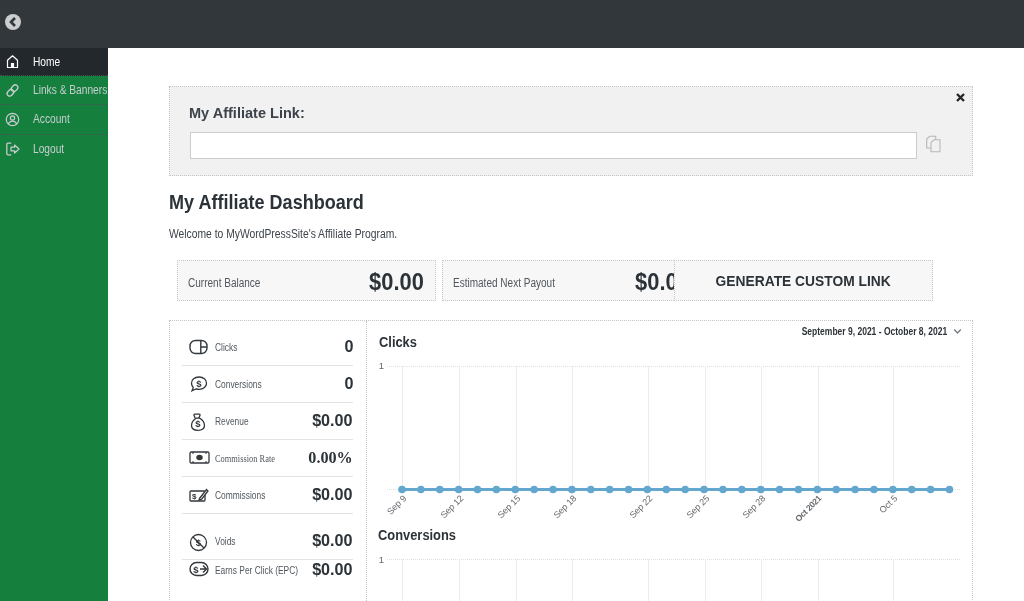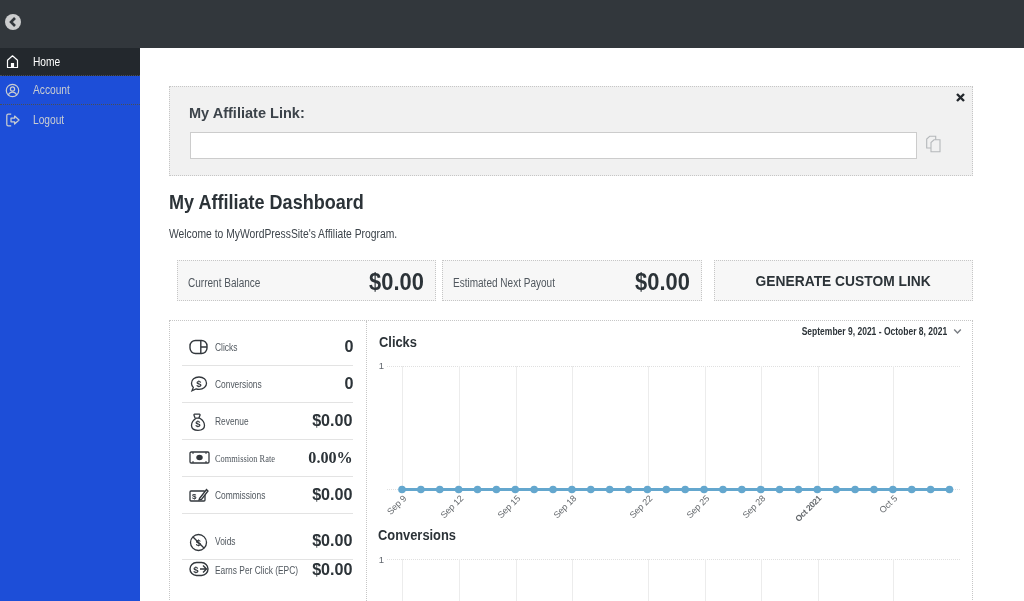--- a/index.html
+++ b/index.html
@@ -1,20 +1,20 @@
 <!DOCTYPE html>
 <html><head>
 <meta charset="utf-8">
 <style>
   * { margin:0; padding:0; box-sizing:border-box; }
   html,body { width:1024px; height:601px; overflow:hidden; }
   body { font-family:"Liberation Sans", sans-serif; background:#fff; position:relative; }
   .abs { position:absolute; }
   .topbar { left:0; top:0; width:1024px; height:48px; background:#32373c; }
-  .sidebar { left:0; top:48px; width:140px; height:553px; background:#1d4ed8; }
+  .sidebar { left:0; top:48px; width:108px; height:553px; background:#15803d; }
   .menuitem { position:relative; height:29.3px; display:flex; align-items:center;
     color:#c9cdd1; font-size:12px; border-bottom:1px dotted #494f55; }
   .menuitem svg { position:absolute; left:5px; }
   .menuitem span { position:absolute; left:33px; display:inline-block;
     transform:scaleX(0.85); transform-origin:left center; white-space:nowrap; }
   .menuitem.active { background:#23282d; color:#fff; height:28px; }
 
   .notice { left:169px; top:86px; width:804px; height:90px; background:#f1f1f1;
     border:1px dotted #c6c6c6; }
   .notice h3 { position:absolute; left:18.5px; top:17px; font-size:15.3px; color:#3c434a;
@@ -75,20 +75,29 @@
 </div>
 <div class="abs sidebar">
   <div class="menuitem active">
     <svg width="15" height="15" viewBox="0 0 15 15" fill="none" stroke="#fff" stroke-width="1.2">
       <path d="M2.5 13.5 V6.3 L7.5 1.8 L12.5 6.3 V13.5 Z" stroke-linejoin="round"></path>
       <rect x="5.9" y="9" width="3.2" height="4.5" fill="#fff" stroke="none"></rect>
     </svg>
     <span>Home</span>
   </div>
   <div class="menuitem">
+    <svg width="15" height="15" viewBox="0 0 15 15" fill="none" stroke="#c9cdd1" stroke-width="1.3">
+      <g transform="rotate(-48 7.5 7.5)">
+        <rect x="0.8" y="4.9" width="7.2" height="5.2" rx="2.6"></rect>
+        <rect x="7" y="4.9" width="7.2" height="5.2" rx="2.6"></rect>
+      </g>
+    </svg>
+    <span>Links &amp; Banners</span>
+  </div>
+  <div class="menuitem">
     <svg width="15" height="15" viewBox="0 0 15 15" fill="none" stroke="#c9cdd1" stroke-width="1.2">
       <circle cx="7.5" cy="7.5" r="6.2"></circle>
       <circle cx="7.5" cy="6" r="2.1"></circle>
       <path d="M3.4 12.3 C4 9.8 5.5 9.1 7.5 9.1 C9.5 9.1 11 9.8 11.6 12.3"></path>
     </svg>
     <span>Account</span>
   </div>
   <div class="menuitem" style="border-bottom:none">
     <svg width="15" height="14" viewBox="0 0 15 14" fill="none" stroke="#c9cdd1" stroke-width="1.25">
       <path d="M6.2 1.2 H3.2 Q1.8 1.2 1.8 2.6 V11.4 Q1.8 12.8 3.2 12.8 H6.2"></path>
@@ -114,21 +123,21 @@
 <div class="abs welcome">Welcome to MyWordPressSite's Affiliate Program.</div>
 
 <div class="abs statbox" style="left:177px;width:259px;">
   <span class="lbl">Current Balance</span>
     <span class="val">$0.00</span>
 </div>
 <div class="abs statbox" style="left:442px;width:260px;">
   <span class="lbl">Estimated Next Payout</span>
     <span class="val">$0.00</span>
 </div>
-<div class="abs genlink" style="left:714px;width:259px;">
+<div class="abs genlink" style="left:674px;width:259px;">
     <span>GENERATE CUSTOM LINK</span>
   </div>
 
 <div class="abs bigbox">
   <div class="leftcol">
     <div class="srow" style="top:8px;">
       <svg width="20" height="17" viewBox="0 0 20 17" fill="none" stroke="#32373c" stroke-width="1.4">
         <rect x="1" y="1.5" width="17" height="13" rx="5.5"></rect>
         <path d="M11.8 1.5 V14.5 M11.8 8 H18"></path>
       </svg>

